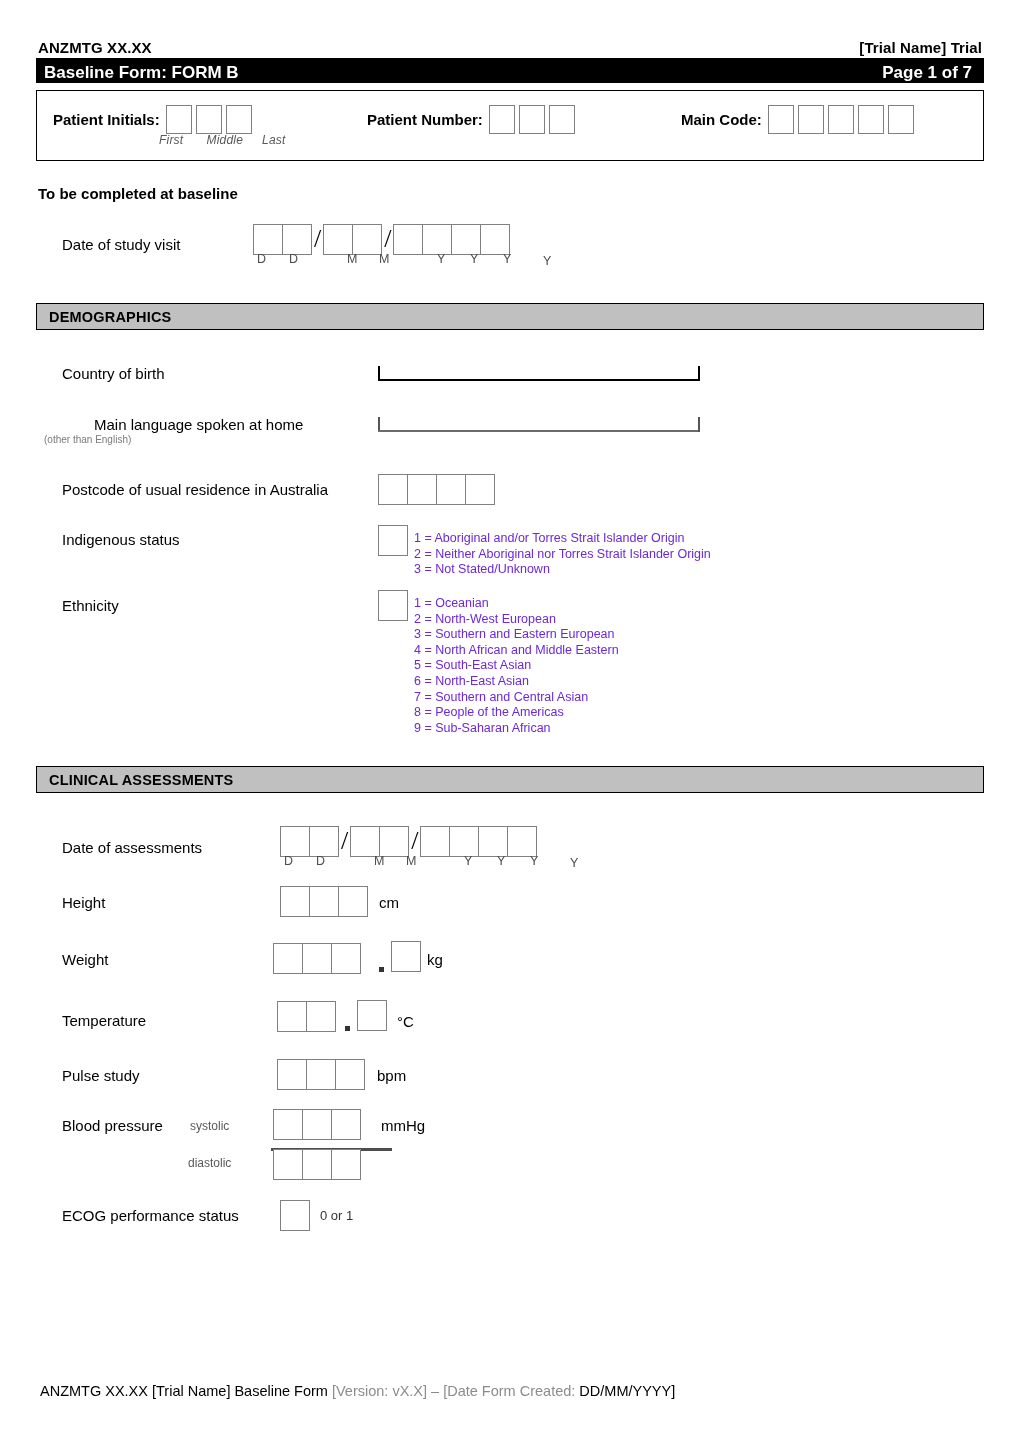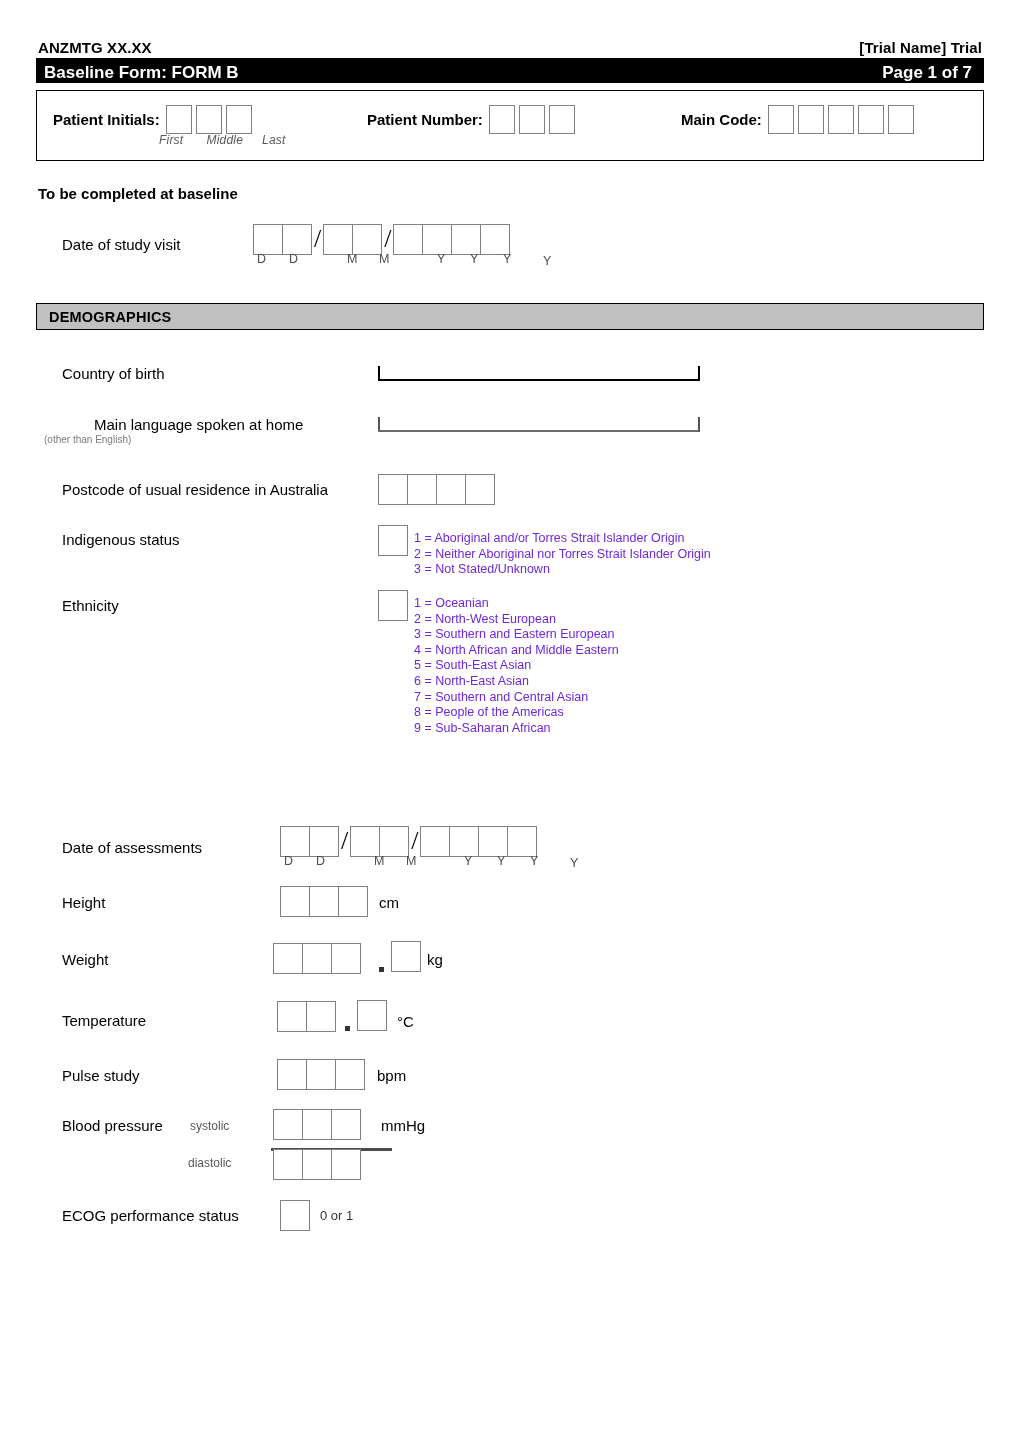--- a/index.html
+++ b/index.html
@@ -250,20 +250,23 @@
   <div class="optlist" style="left:414px;top:596px;">1 = Oceanian
 2 = North-West European
 3 = Southern and Eastern European
 4 = North African and Middle Eastern
 5 = South-East Asian
 6 = North-East Asian
 7 = Southern and Central Asian
 8 = People of the Americas
 9 = Sub-Saharan African</div>
 
+  <div class="secbar" style="top:766px;">
+    <span>CLINICAL ASSESSMENTS</span>
+  </div>
 
   <div class="flabel" style="left:62px;top:839px;">Date of assessments</div>
   <div class="datew" style="left:280px;top:826px;">
     <span class="dgrp">
       <span class="bx"></span>
       <span class="bx"></span>
     </span>
     <span class="slash">/</span>
     <span class="dgrp">
       <span class="bx"></span>
@@ -342,14 +345,17 @@
     <span class="bx"></span>
     <span class="bx"></span>
   </div>
 
   <div class="flabel" style="left:62px;top:1207px;">ECOG performance status</div>
   <div class="boxes" style="left:280px;top:1200px;">
     <span class="bx free"></span>
   </div>
   <div class="unit sm" style="left:320px;top:1208px;color:#333;">0 or 1</div>
 
+  <div class="footer">
+    <span>ANZMTG XX.XX [Trial Name] Baseline Form </span><span class="gray">[Version: vX.X] – [Date Form Created: </span><span>DD/MM/YYYY]</span>
+  </div>
 
 </div>
 
 </body></html>

